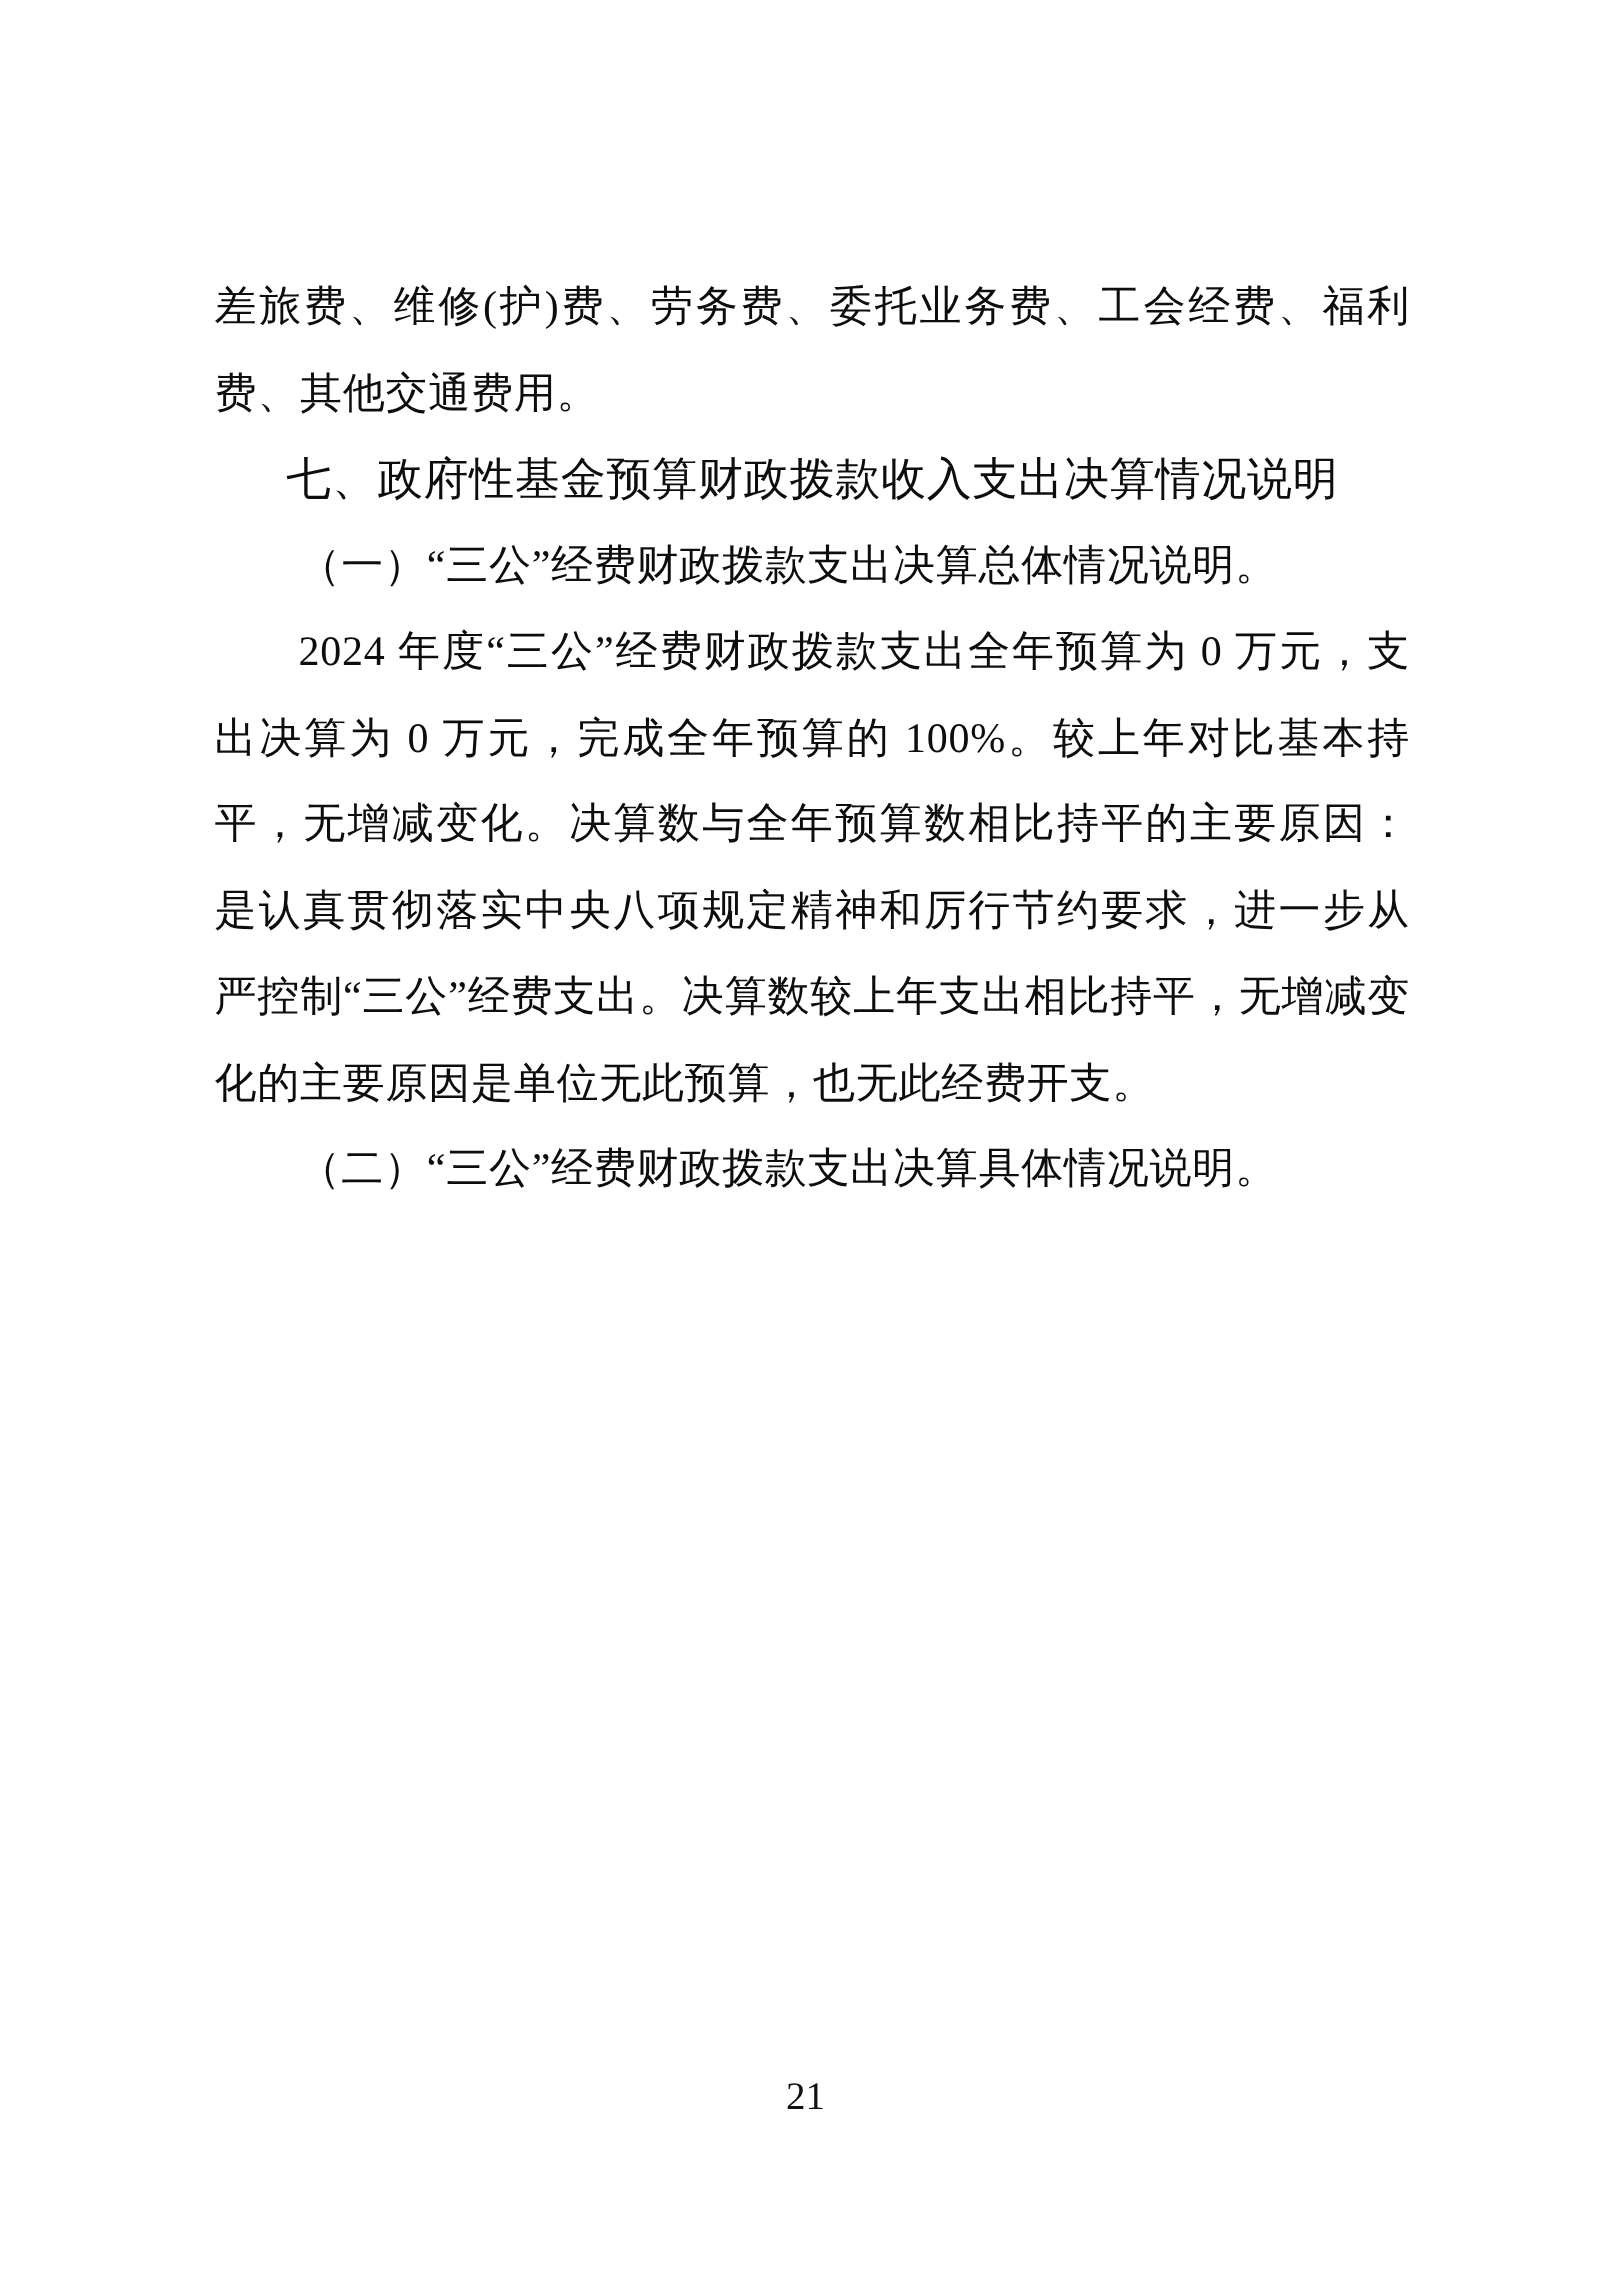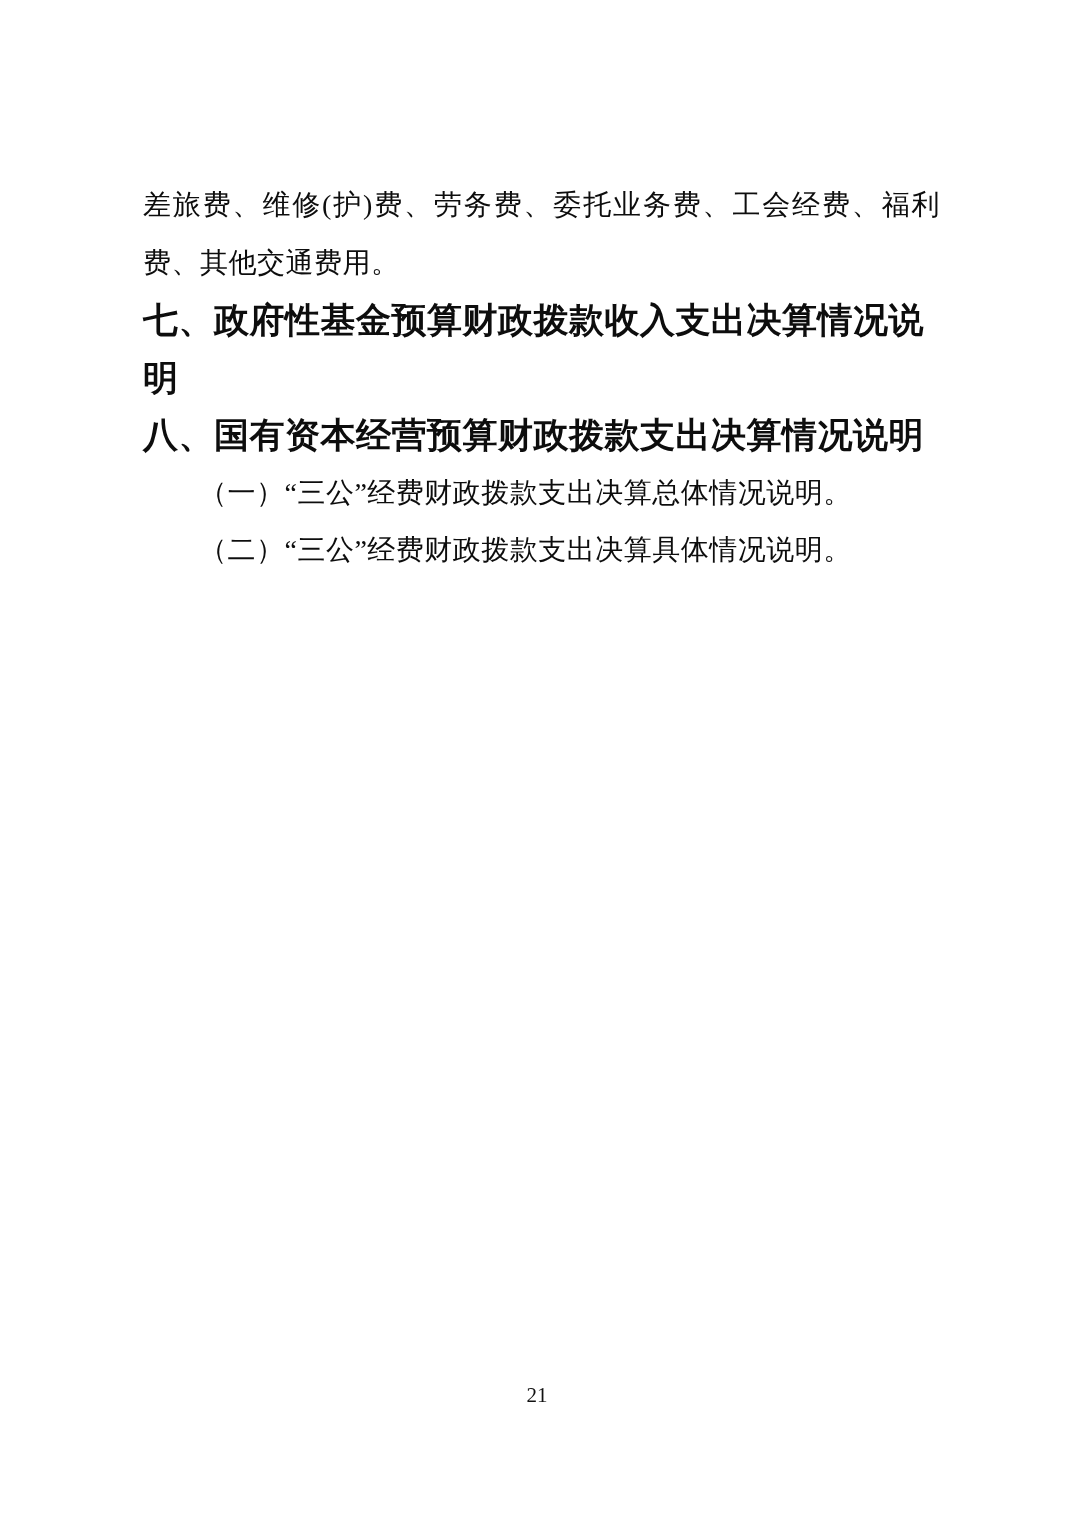--- a/index.html
+++ b/index.html
@@ -28,41 +28,41 @@
     line-height: 57.5px;
     text-align: justify;
     text-justify: inter-ideograph;
     letter-spacing: 0.5px;
   }
   .content p.indent {
     text-indent: 2em;
   }
   .content p.heading {
     font-family: "Liberation Sans", "DejaVu Sans", sans-serif;
-    font-weight: 700;
-    font-size: 35px;
+    font-weight: 400;
+    font-size: 30px;
     letter-spacing: 0.5px;
-    text-align: left;
+    text-align: center;
   }
   .footer {
     position: absolute;
     left: 0;
     top: 1383px;
     width: 100%;
     text-align: center;
-    font-size: 21px;
+    font-size: 26px;
     font-family: "Liberation Serif", "DejaVu Serif", serif;
     color: #111111;
   }
 </style>
 </head>
 <body>
 
 <div class="page">
   <div class="content">
     <p class="body">差旅费、维修(护)费、劳务费、委托业务费、工会经费、福利费、其他交通费用。</p>
     <p class="heading">七、政府性基金预算财政拨款收入支出决算情况说明</p>
-    <p class="heading">八、国有资本经营预算财政拨款支出决算情况说明</p>
     <p class="indent">（一）“三公”经费财政拨款支出决算总体情况说明。</p>
+    <p class="indent">2024 年度“三公”经费财政拨款支出全年预算为 0 万元，支出决算为 0 万元，完成全年预算的 100%。较上年对比基本持平，无增减变化。决算数与全年预算数相比持平的主要原因：是认真贯彻落实中央八项规定精神和厉行节约要求，进一步从严控制“三公”经费支出。决算数较上年支出相比持平，无增减变化的主要原因是单位无此预算，也无此经费开支。</p>
     <p class="indent">（二）“三公”经费财政拨款支出决算具体情况说明。</p>
   </div>
   <div class="footer">21</div>
 </div>
 
 </body></html>

